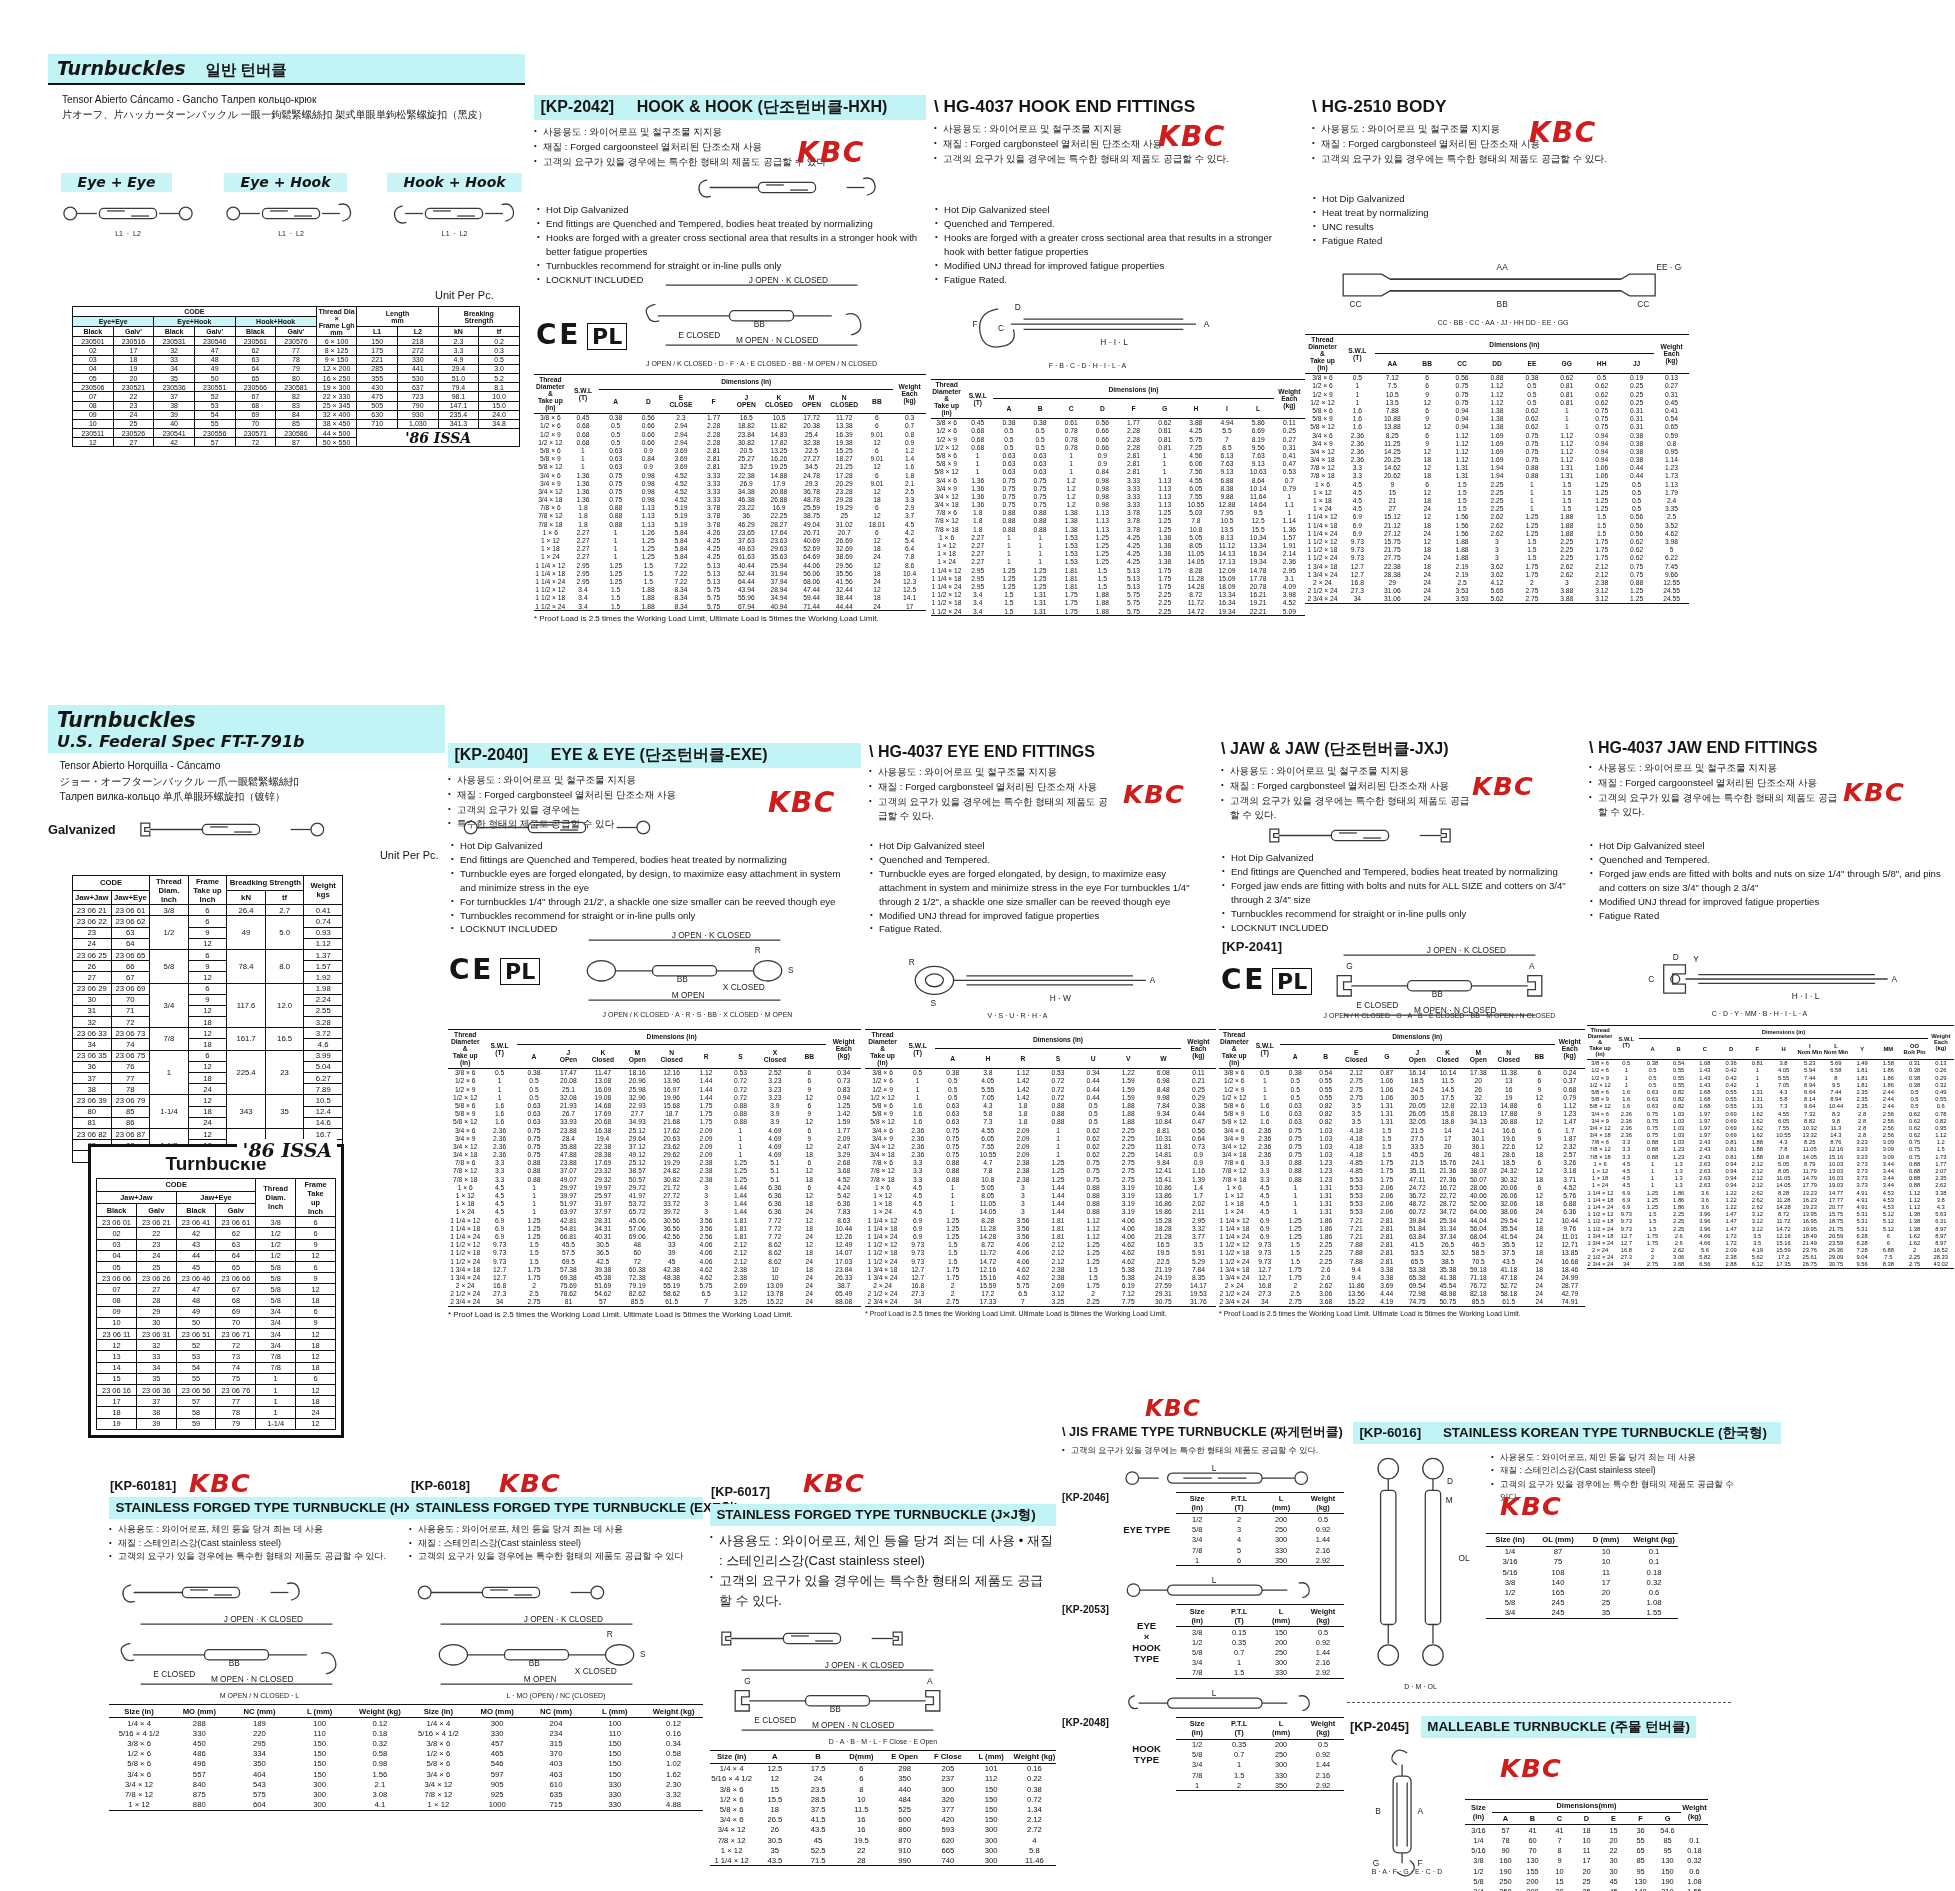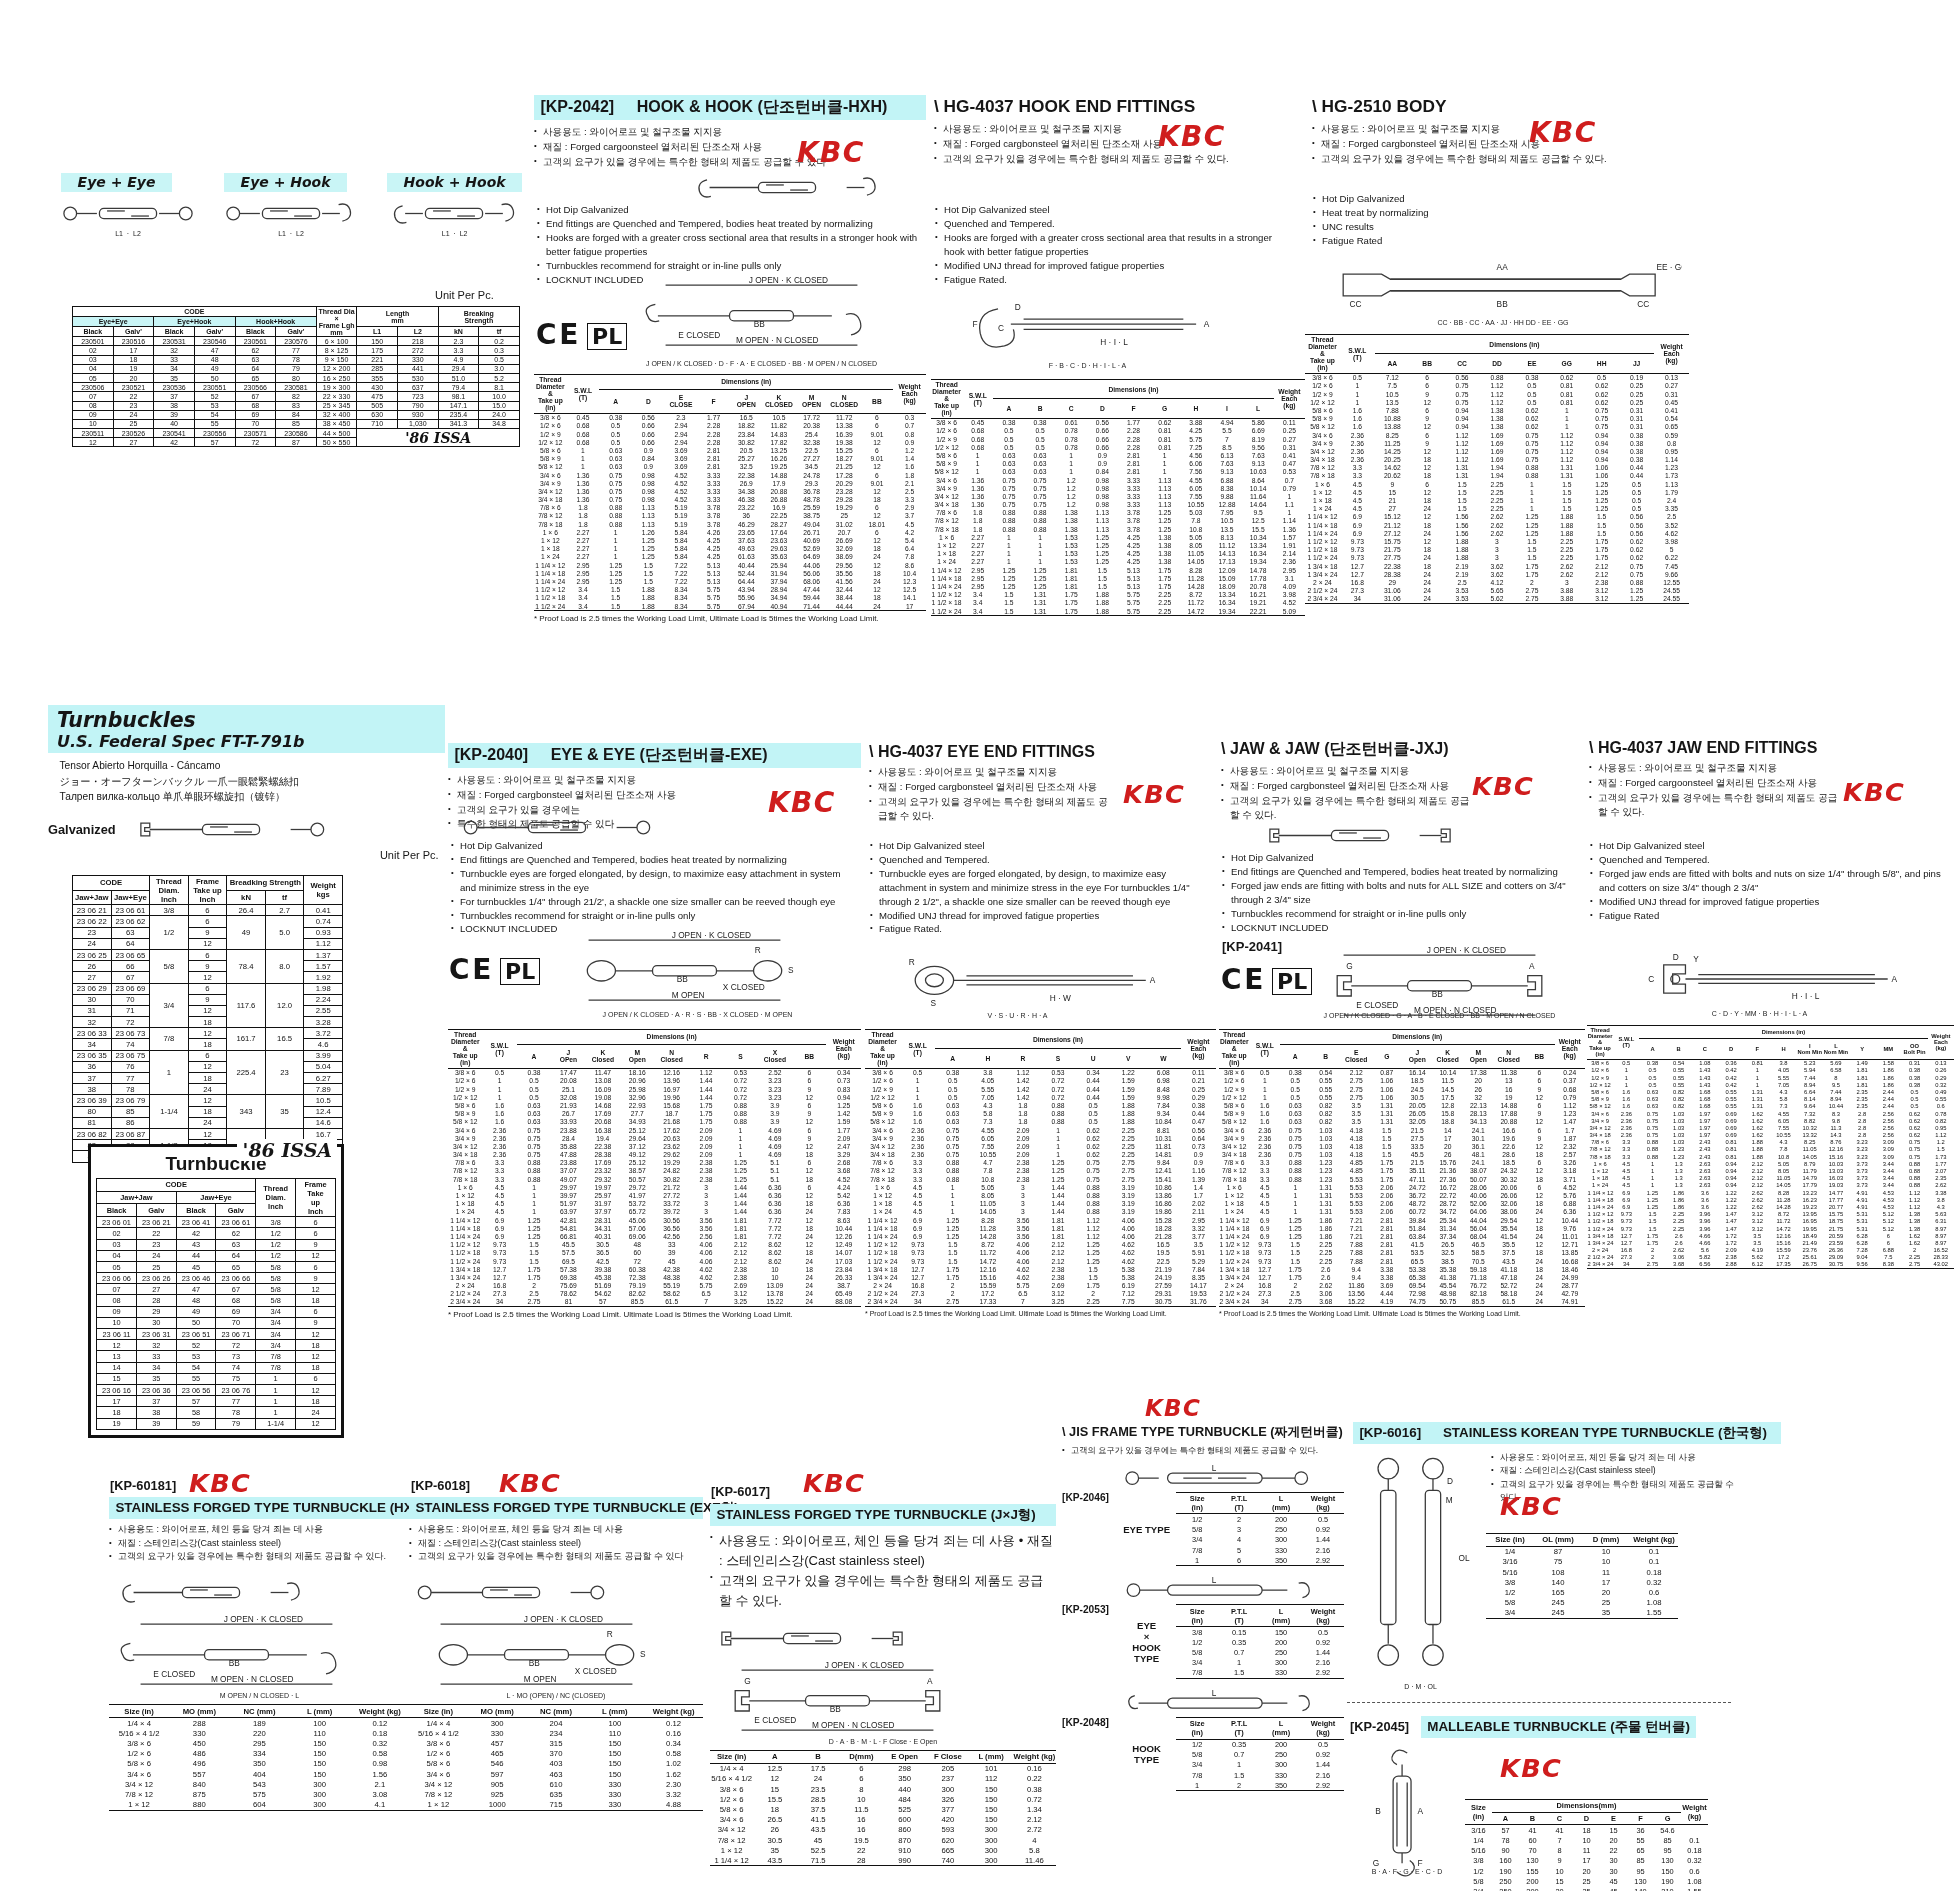--- a/index.html
+++ b/index.html
@@ -46,20 +46,30 @@
   svg{display:block}
   .diag path,.diag line,.diag rect,.diag circle,.diag ellipse{stroke:#3a3a3a;fill:none;stroke-width:2}
   .diag text{fill:#222;font-size:13px;stroke:none;font-family:"Liberation Sans",sans-serif}
 </style>
 </head>
 <body>
 
 <div id="page">
 
 
+  <div class="abs" style="left:48px;top:54px;width:477px">
+    <div class="sec-head rule-under">
+      <span>Turnbuckles</span>&nbsp;&nbsp;
+      <span class="sub">일반 턴버클</span>
+    </div>
+    <div class="lang" style="margin:6.4px 0 0 14px">
+      <div>Tensor Abierto Cáncamo - Gancho    Талреп кольцо-крюк</div>
+      <div>片オーフ、片ハッカーターンバックル  一眼一鉤鬆緊螺絲扣   架式単眼単鉤松緊螺旋扣（黑皮）</div>
+    </div>
+  </div>
 
   <div class="abs" style="left:61px;top:173px">
     <span class="type-label">Eye + Eye</span>
     <div class="diag" style="margin-top:5.1px">
         <svg width="134" height="33" viewBox="0 0 210 52">
           <circle cx="14" cy="26" r="10"></circle>
           <line x1="24" y1="26" x2="56" y2="26"></line>
           <rect x="60" y="18" width="90" height="16" rx="7"></rect>
           <line x1="72" y1="22" x2="100" y2="22"></line>
           <line x1="110" y1="30" x2="138" y2="30"></line>

